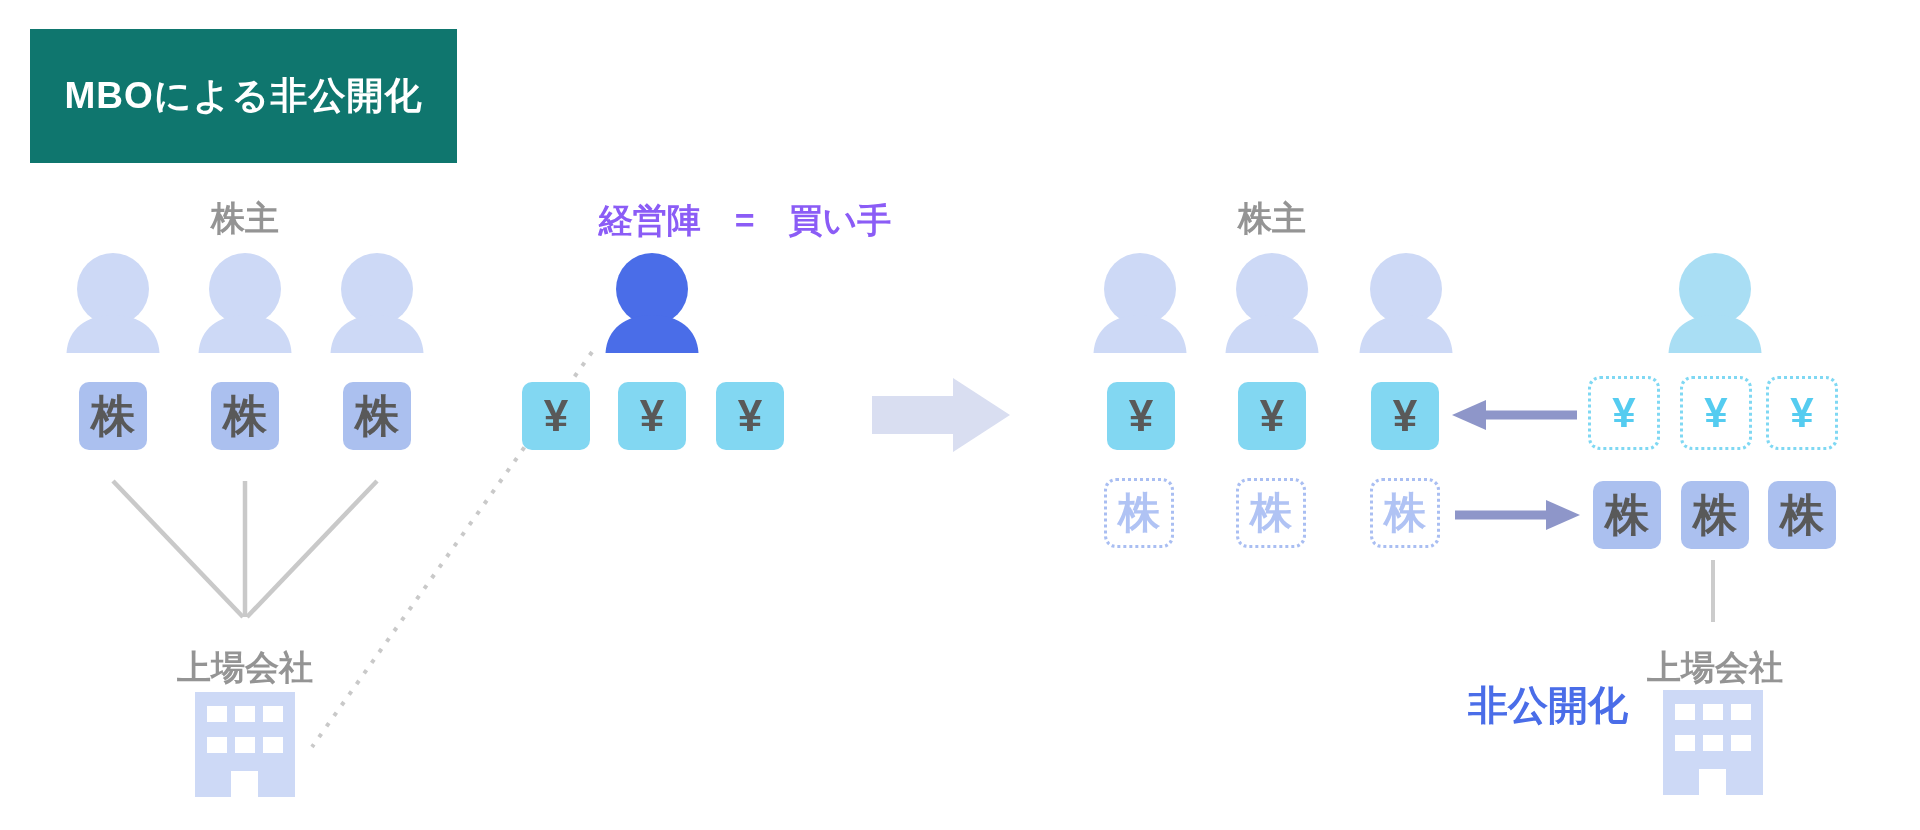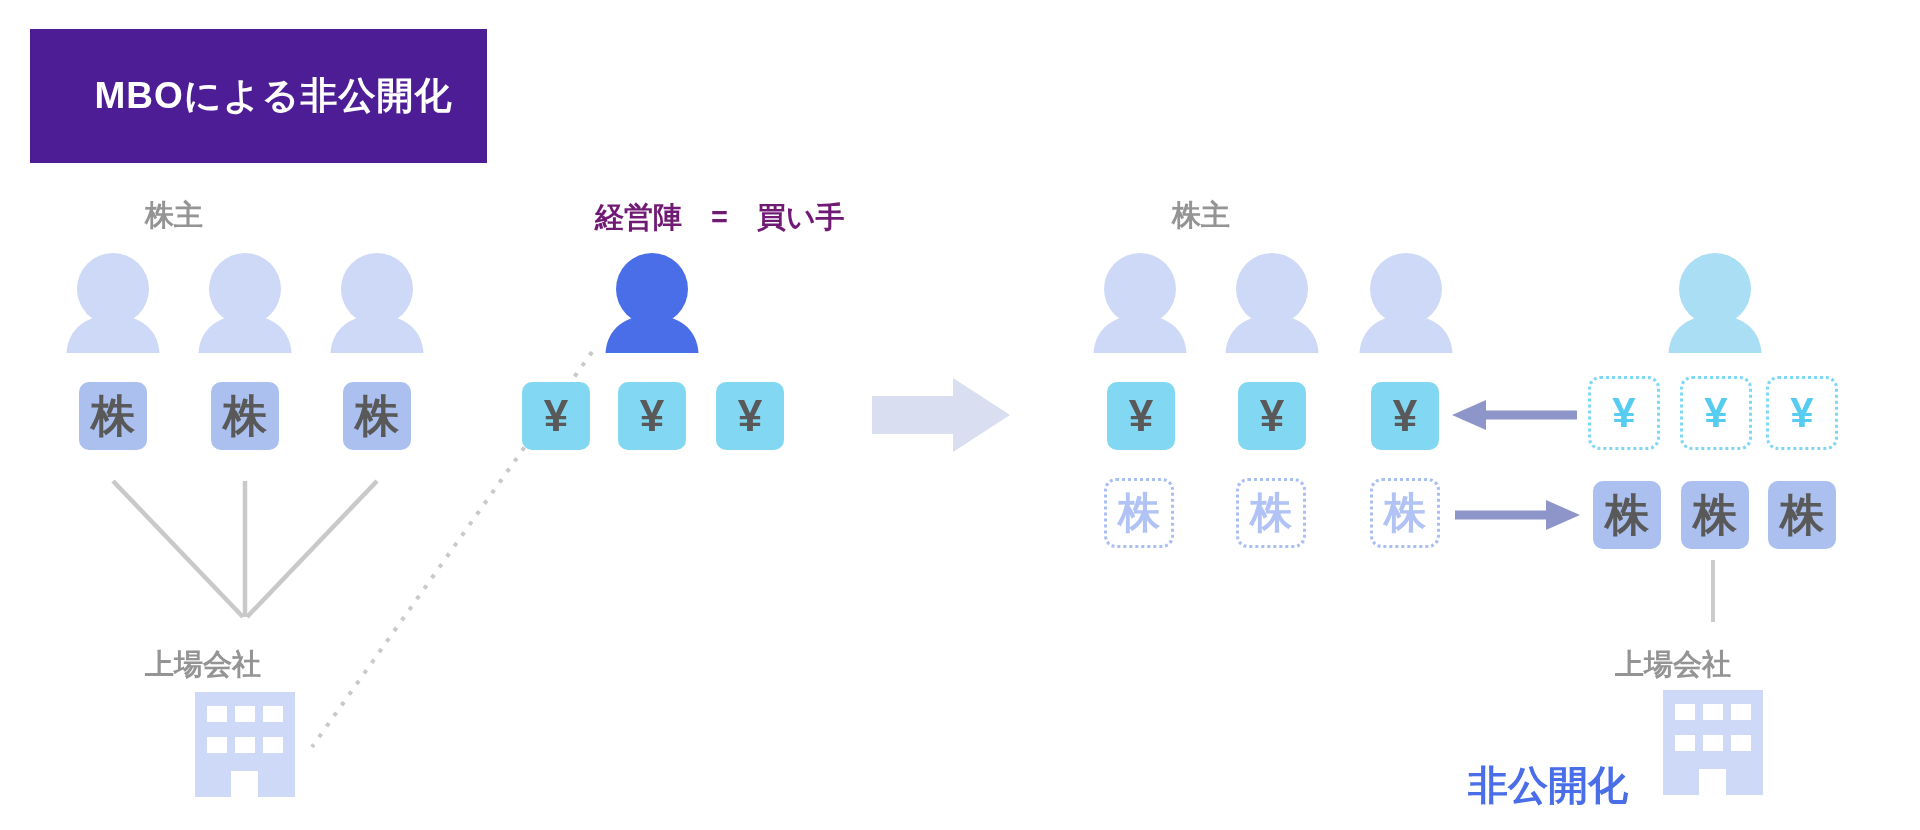--- a/index.html
+++ b/index.html
@@ -5,29 +5,29 @@
   html,body { margin:0; padding:0; background:#ffffff; }
   .canvas {
     position:relative; width:1920px; height:830px;
     background:#ffffff; overflow:hidden;
     font-family:"Liberation Sans", sans-serif;
   }
   .layer { position:absolute; left:0; top:0; width:1920px; height:830px; }
 
   .title-box {
     position:absolute; left:30px; top:29px; width:427px; height:134px;
-    background:#4c1d95; display:flex; align-items:center; justify-content:center;padding-left:30px;
+    background:#0f766e; display:flex; align-items:center; justify-content:center;
   }
   .title-box span { color:#ffffff; font-size:37px; font-weight:bold; letter-spacing:1px; }
 
   .label {
-    position:absolute; text-align:left; font-weight:bold; font-size:29px;
+    position:absolute; text-align:center; font-weight:bold; font-size:34px;
     color:#949494; white-space:nowrap;
   }
-  .label.blue { color:#701a75; }
+  .label.blue { color:#8b5cf6; }
 
   .person { position:absolute; width:100px; height:100px; }
   .person.lavender circle, .person.lavender path { fill:#cdd9f6; }
   .person.blue circle, .person.blue path { fill:#4a6de8; }
   .person.cyanlight circle, .person.cyanlight path { fill:#a9def4; }
 
   .token {
     position:absolute; width:68px; height:68px; border-radius:10px;
     display:flex; align-items:center; justify-content:center;
     font-weight:bold; font-size:44px; line-height:1;
@@ -41,21 +41,21 @@
   .token.ghost-yen {
     width:66px; height:68px; background:#ffffff;
     border:3px dotted #7fd8f3; border-radius:12px; color:#55ccf0; font-size:42px;
   }
 
   .building { position:absolute; width:100px; height:105px; }
   .building .bld { fill:#cdd9f6; }
   .building .win { fill:#ffffff; }
 
   .status-text {
-    position:absolute; left:1458px; top:758px; width:180px; text-align:center;
+    position:absolute; left:1458px; top:678px; width:180px; text-align:center;
     font-weight:bold; font-size:40px; color:#4a6de8; white-space:nowrap;
   }
 </style>
 </head>
 <body>
 
 <div class="canvas">
 
   <svg class="layer" viewBox="0 0 1920 830">
     <g>

